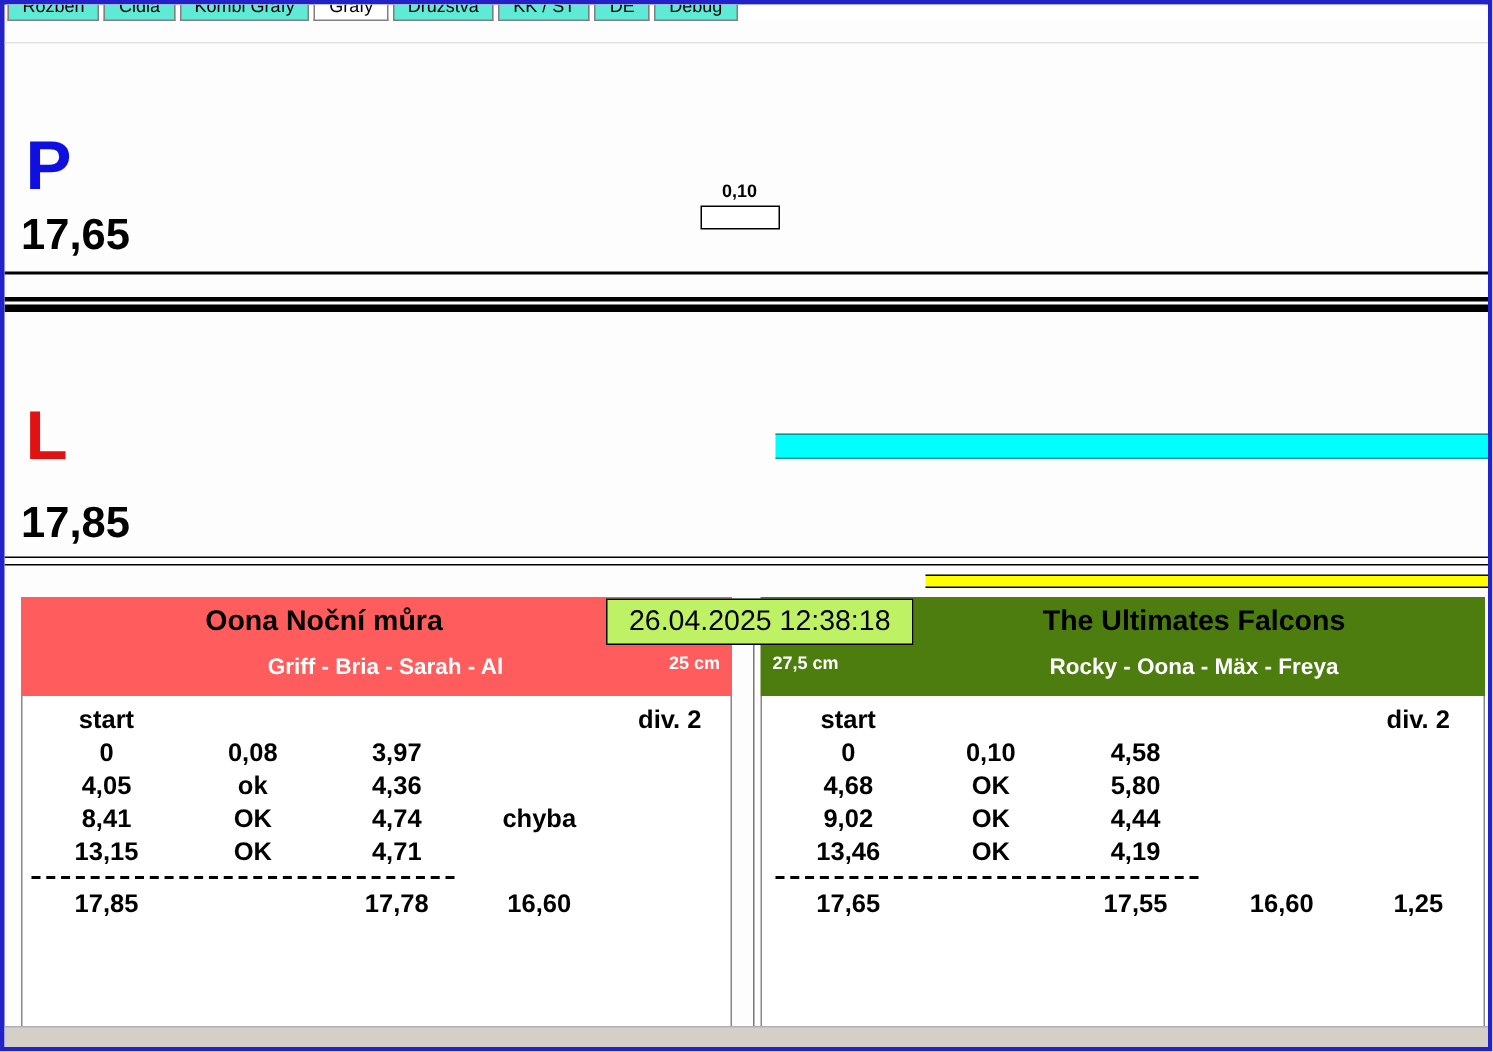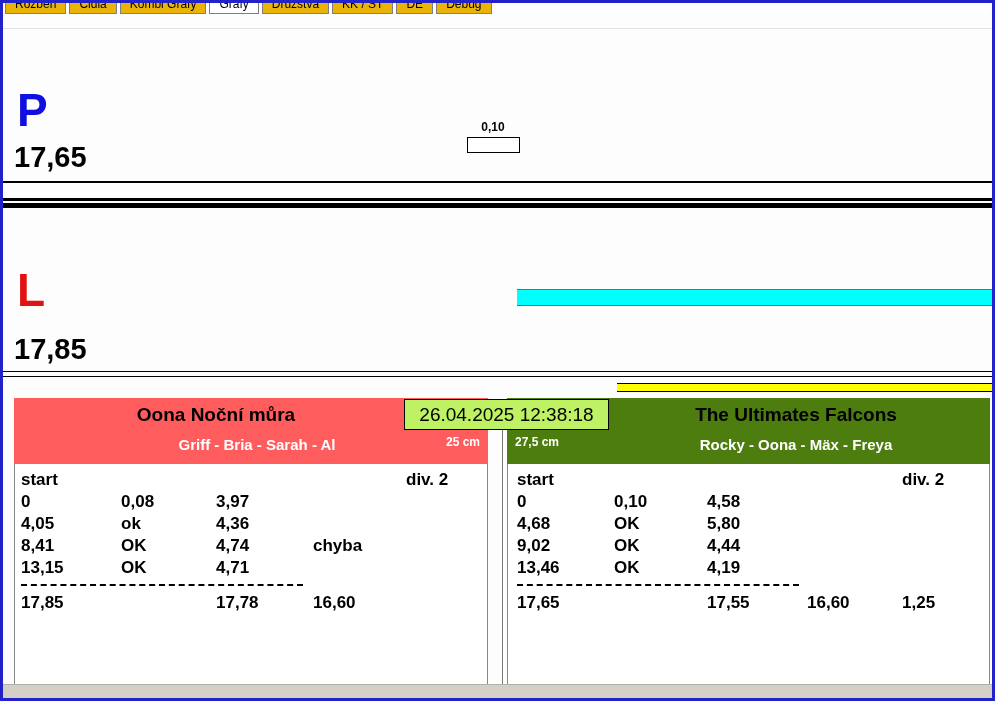--- a/index.html
+++ b/index.html
@@ -1,20 +1,20 @@
 <!DOCTYPE html>
 <html><head>
 <meta charset="utf-8">
 <style>
   html,body{margin:0;padding:0;background:#ffffff;font-family:"Liberation Sans",sans-serif;}
   .window{position:relative;width:995px;height:701px;box-sizing:border-box;border:3px solid #2222c8;background:#fdfdfd;overflow:hidden;}
 
   
   .tabbar{position:absolute;left:2px;top:0;right:2px;height:10px;display:flex;align-items:flex-start;background:#ffffff;}
-  .tab{height:10px;overflow:hidden;background:#eab308;border:1px solid #808080;border-top:none;margin-right:3px;padding:0 9px;cursor:pointer;}
+  .tab{height:10px;overflow:hidden;background:#5eead4;border:1px solid #808080;border-top:none;margin-right:3px;padding:0 9px;cursor:pointer;}
   .tab.active{background:#ffffff;}
   .tab span{display:block;font-size:12px;line-height:12px;margin-top:-5px;white-space:nowrap;color:#000;}
 
   .faint-line{position:absolute;left:0;right:0;top:25px;height:1px;background:#e2e2e2;}
 
   
   .lane-letter{position:absolute;font-size:46px;font-weight:700;line-height:1;}
   .letter-p{left:14px;top:84px;color:#0f0fe0;}
   .letter-l{left:14px;top:264px;color:#e01212;}
   .lane-time{position:absolute;font-size:29px;font-weight:700;color:#000;line-height:1;}
@@ -54,21 +54,21 @@
   .mid-vline{position:absolute;left:499px;top:427px;width:1px;height:255px;background:#777;}
 
   
   .rtable{position:absolute;top:461px;height:220px;background:#fff;box-sizing:border-box;
           border-left:1px solid #888;border-right:1px solid #888;padding-top:5px;}
   .tbl-left{left:11px;width:474px;}
   .tbl-right{left:504px;width:483px;}
   .trow{display:grid;height:22px;align-items:center;font-weight:700;font-size:17px;color:#000;}
   .tbl-left .trow{grid-template-columns:100px 95px 97px 93px 1fr;padding-left:6px;}
   .tbl-right .trow{grid-template-columns:97px 93px 100px 95px 1fr;padding-left:9px;}
-  .tc{white-space:nowrap;overflow:hidden;}
+  .tc{white-space:nowrap;overflow:hidden;text-align:center;}
   .dashed{border-top:2px dashed #000;width:282px;margin:5px 0 6px;}
   .tbl-left .dashed{margin-left:6px;}
   .tbl-right .dashed{margin-left:9px;}
 
   .status-bar{position:absolute;left:0;right:0;bottom:0;height:13px;background:#d4d0c8;border-top:1px solid #b0b0b0;}
 </style>
 </head>
 <body>
 
 <div class="window">

